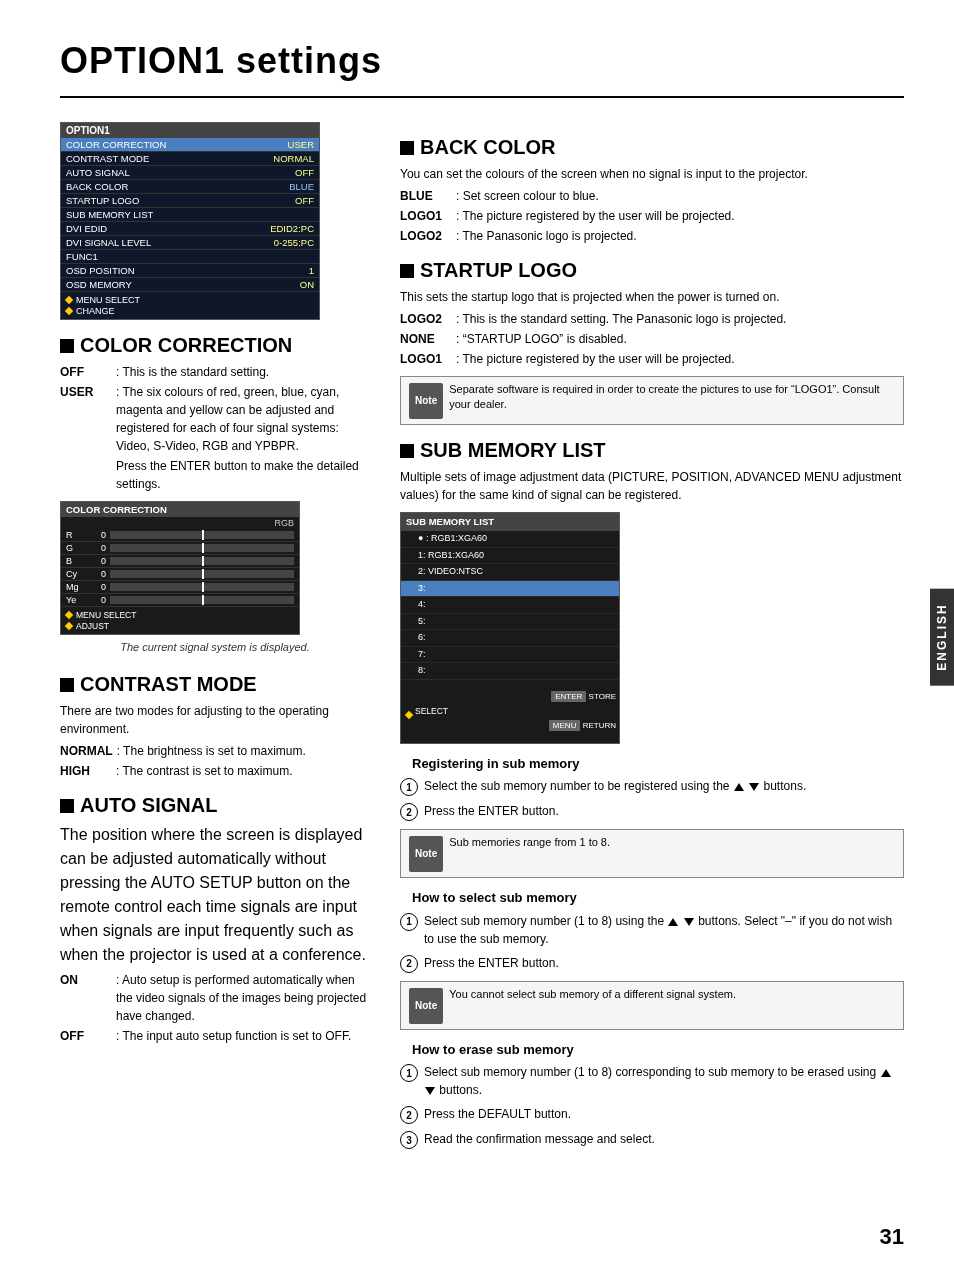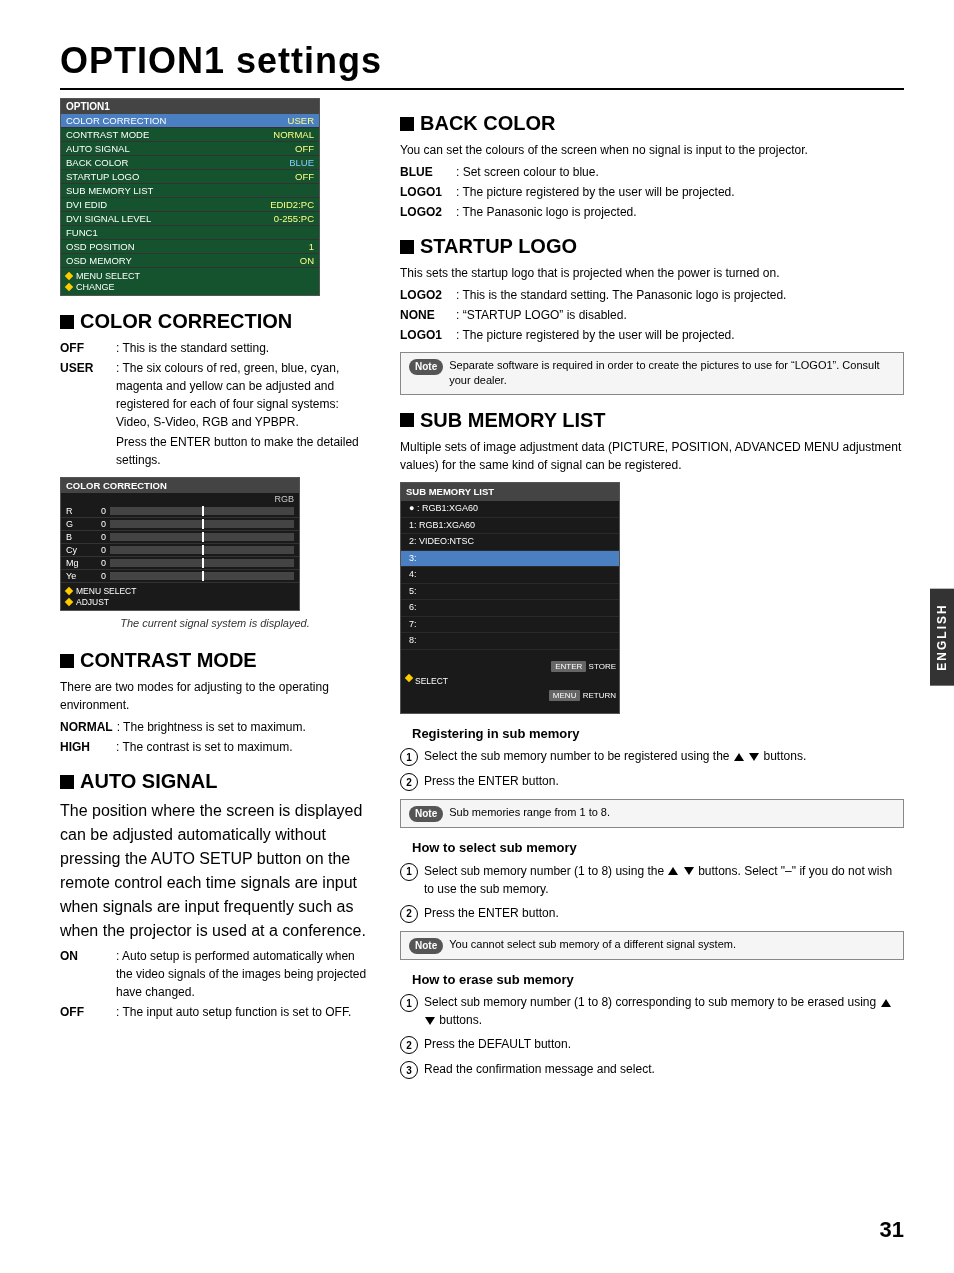--- a/index.html
+++ b/index.html
@@ -16,40 +16,40 @@
       width: 954px;
       min-height: 1273px;
       padding: 40px 50px 40px 60px;
       position: relative;
     }
     
     .page-title {
       font-size: 36px;
       font-weight: bold;
       border-bottom: 2px solid #000;
-      padding-bottom: 6px;
-      margin-bottom: 8px;
+      padding-bottom: 14px;
+      margin-bottom: 24px;
       letter-spacing: 1px;
     }
     
     .two-col {
       display: flex;
       gap: 30px;
     }
     .left-col {
       width: 310px;
       flex-shrink: 0;
     }
     .right-col {
       flex: 1;
     }
     
     .menu-box {
       border: 1px solid #555;
-      background: #14532d;
+      background: #0f172a;
       color: #fff;
       font-size: 10px;
       margin-bottom: 14px;
       width: 260px;
     }
     .menu-box .menu-title {
       background: #444;
       color: #fff;
       padding: 2px 5px;
       font-size: 10px;
@@ -215,58 +215,58 @@
       padding: 5px 8px;
       margin: 8px 0;
       font-size: 11px;
       line-height: 1.4;
     }
     .note-label {
       background: #555;
       color: #fff;
       font-size: 10px;
       font-weight: bold;
-      padding: 1px 6px;
-      border-radius: 8px;
+      padding: 11px 6px;
+      border-radius: 2px;
       flex-shrink: 0;
       margin-top: 1px;
     }
     
     .sub-memory-box {
       border: 1px solid #555;
       background: #1a1a1a;
       color: #fff;
       font-size: 9.5px;
       width: 220px;
       margin: 8px 0;
     }
     .sub-memory-box .smb-title {
       background: #444;
       padding: 2px 5px;
       font-size: 9.5px;
       font-weight: bold;
     }
     .sub-memory-box .smb-row {
-      padding: 1px 8px;
+      padding: 1px 17px;
       font-size: 9px;
       border-bottom: 1px solid #2a2a2a;
     }
     .sub-memory-box .smb-row.selected {
       background: #4a7fc1;
     }
     .sub-memory-box .smb-footer {
       display: flex;
       justify-content: space-between;
       align-items: center;
       padding: 3px 5px;
       font-size: 8.5px;
     }
     .smb-footer-left {
       display: flex;
-      align-items: flex-start;
+      align-items: flex-end;
       gap: 3px;
     }
     .smb-footer-right {
       display: flex;
       flex-direction: column;
       align-items: flex-end;
       gap: 17px;
       font-size: 8px;
     }
     .smb-btn {
@@ -327,21 +327,21 @@
       height: 0;
       border-left: 5px solid transparent;
       border-right: 5px solid transparent;
       border-top: 8px solid #000;
       vertical-align: middle;
       margin: 0 1px;
     }
     
     .page-number {
       position: absolute;
-      bottom: 30px;
+      bottom: 23px;
       right: 50px;
       font-size: 22px;
       font-weight: bold;
     }
     
     .english-tab {
       position: absolute;
       right: 0;
       top: 50%;
       transform: translateY(-50%);

